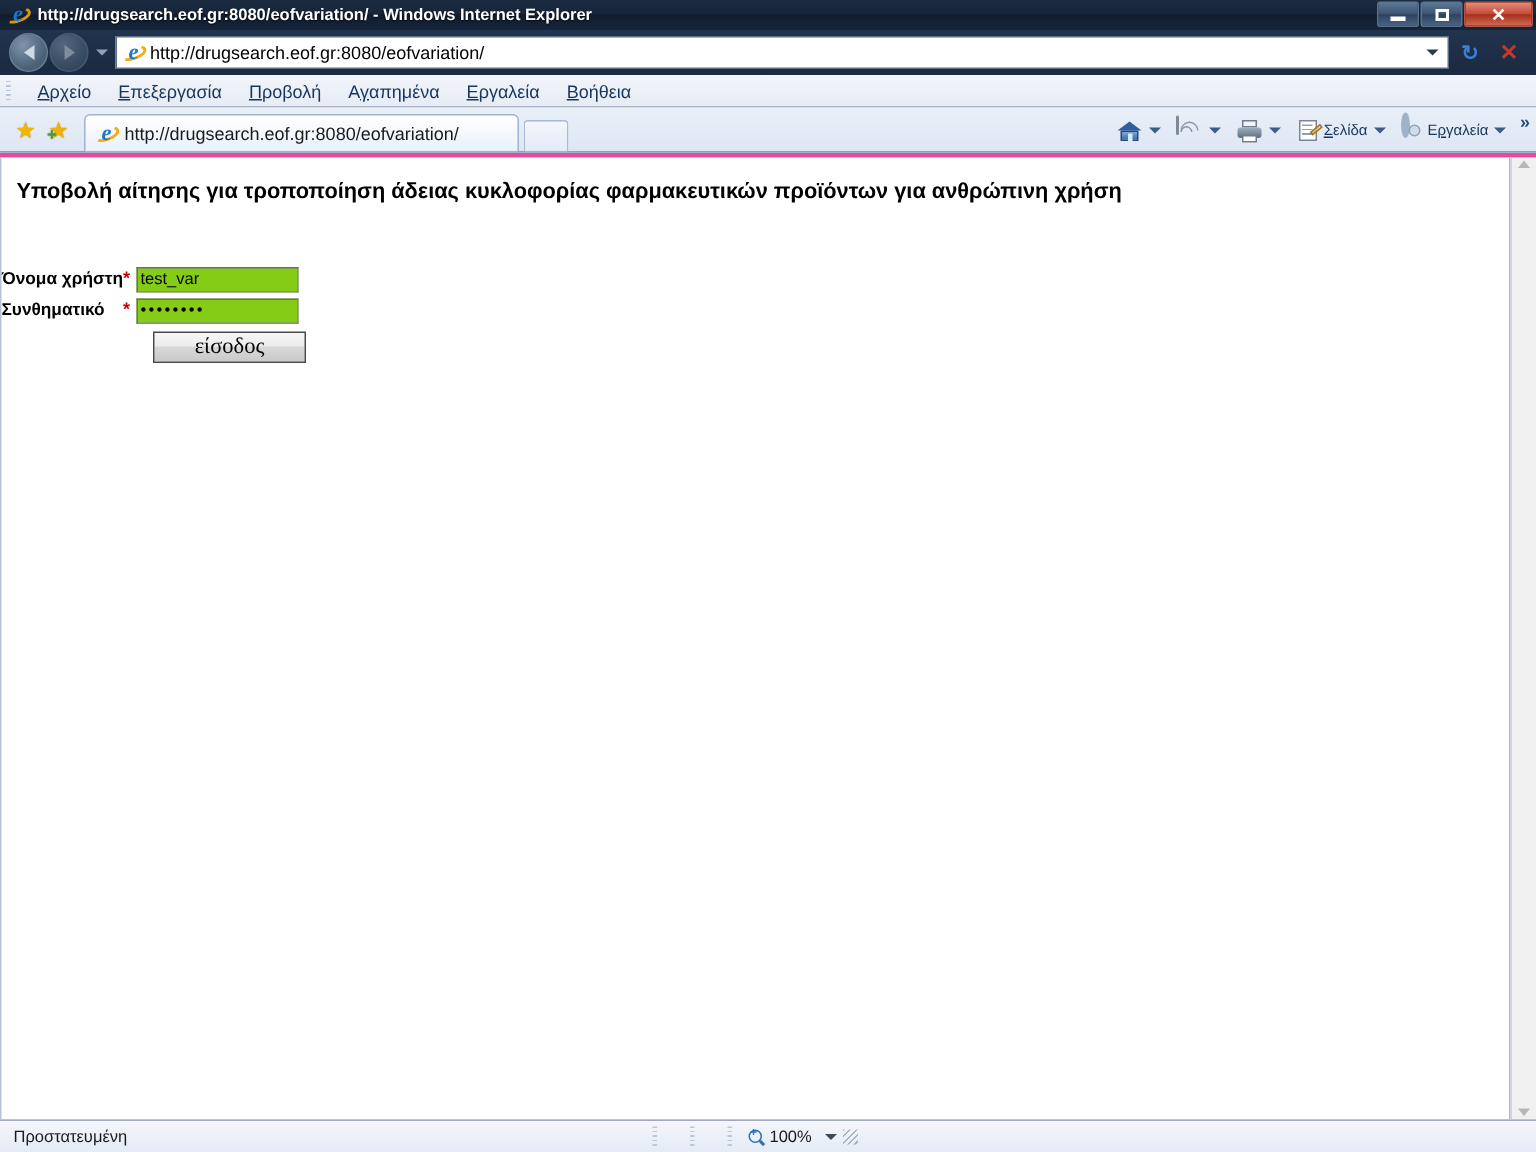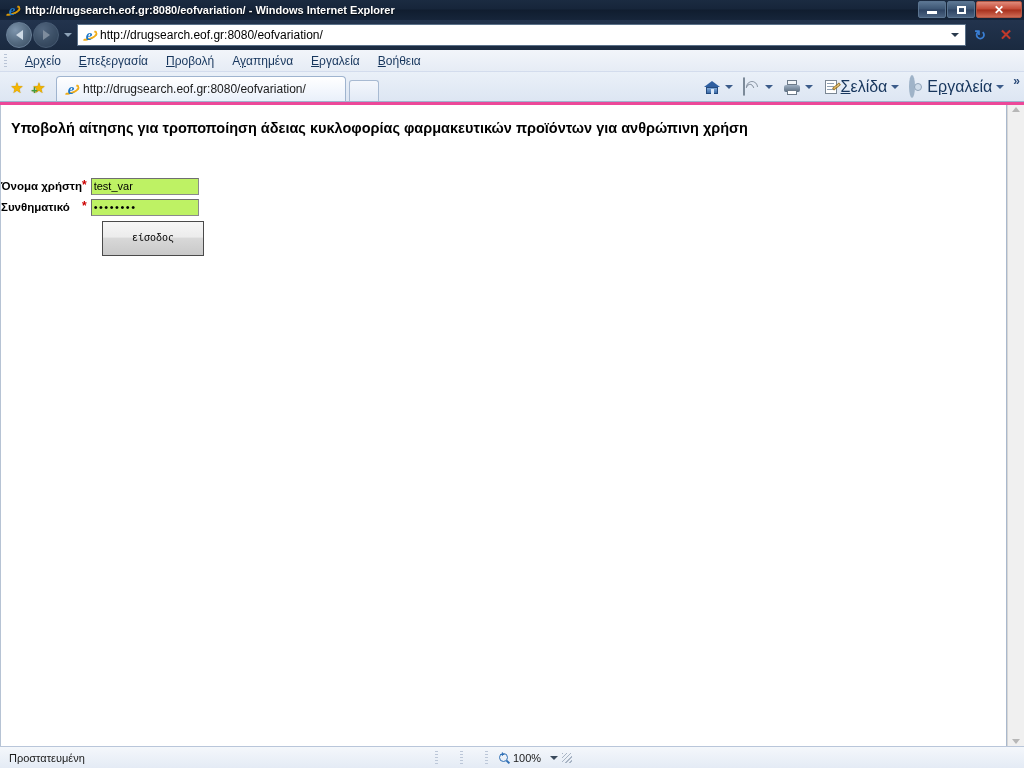--- a/index.html
+++ b/index.html
@@ -170,21 +170,21 @@
     border: 1px solid #a8bad2; border-bottom: none;
     border-radius: 3px 3px 0 0;
     margin-left: 3px;
   }
   .cmdbar {
     position: absolute; right: 4px; top: 2px;
     display: flex; align-items: center; height: 26px;
   }
   .cmd {
     display: flex; align-items: center; height: 24px;
-    padding: 0 3px; font-size: 16px; color: #17365d; white-space: nowrap;
+    padding: 0 3px; font-size: 10px; color: #17365d; white-space: nowrap;
   }
   .cmd .caret-sm { border-top-color: #3c5c8a; margin: 0 4px; }
   .chev { font-size: 12px; color: #2a4a78; font-weight: bold; align-self: flex-start; margin-left: 2px; }
 
   
   .ic { width: 18px; height: 18px; position: relative; flex: 0 0 18px; }
   .ic-home .roof {
     position: absolute; left: 1px; top: 3px; width: 0; height: 0;
     border-left: 8px solid transparent; border-right: 8px solid transparent;
     border-bottom: 6px solid #2f5fa0;
@@ -268,33 +268,33 @@
   }
   .frow { display: flex; align-items: center; margin-bottom: 4px; }
   .flabel {
     font-size: 11.5px; font-weight: bold; color: #000;
     width: 78px; text-align: left; white-space: nowrap;
   }
   .req { color: #cc0000; font-size: 12px; font-weight: bold; margin: 0 4px 0 3px; align-self: flex-start; line-height: 14px; }
   .fin {
     width: 108px; height: 17px;
     border: 1px solid #8b8b8b; border-top-color: #6f6f6f; border-left-color: #6f6f6f;
-    background: #bef264;
+    background: #84cc16;
     font-family: "Liberation Sans", sans-serif;
     font-size: 11px; color: #000;
     padding: 0 2px; outline: none;
   }
   .fin.pw { letter-spacing: 1.5px; font-size: 11px; }
   .btnrow { margin-top: 5px; margin-left: 101px; }
   .submit {
-    width: 102px; height: 35px;
+    width: 102px; height: 21px;
     border: 1px solid #4a4a4a;
     background: linear-gradient(to bottom, #f6f6f6 0%, #ececec 45%, #d8d8d8 50%, #c9c9c9 100%);
-    font-family: Liberation Mono, monospace;
-    font-size: 10px; color: #000;
+    font-family: Liberation Serif, serif;
+    font-size: 15px; color: #000;
   }
 
   
   .vscroll {
     width: 17px; flex: 0 0 17px;
     background: #f0f0f0; border-left: 1px solid #d6d6d6;
     display: flex; flex-direction: column; justify-content: space-between;
     align-items: center;
     padding: 2px 0;
   }

